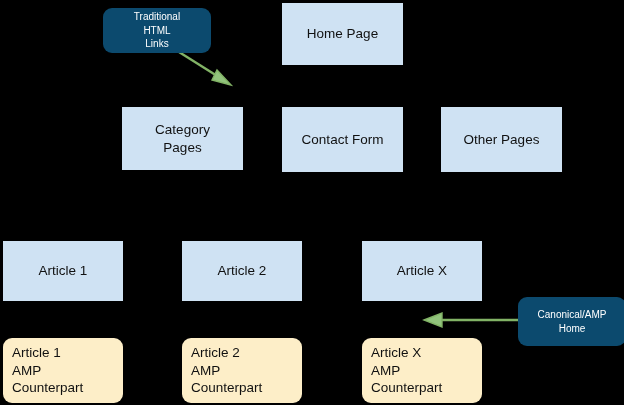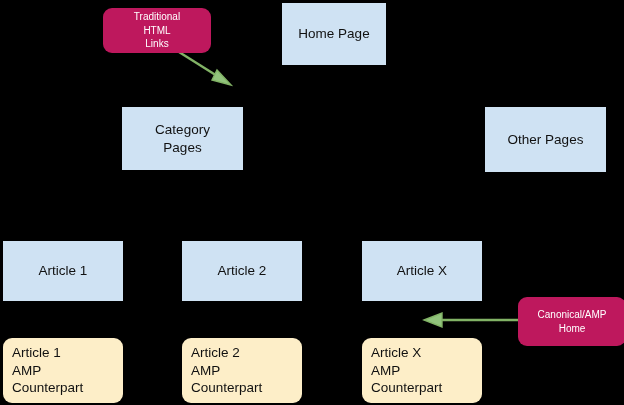--- a/index.html
+++ b/index.html
@@ -36,21 +36,21 @@
     background: #fdeec8;
     color: #111111;
     font-size: 13.5px;
     border-radius: 9px;
     justify-content: flex-start;
     text-align: left;
     padding-left: 9px;
     line-height: 1.33;
   }
   .node.callout {
-    background: #be185d;
+    background: #0c4a6e;
     color: #ffffff;
     font-size: 10px;
     border-radius: 9px;
     line-height: 1.35;
     padding: 0 21px;
   }
   .arrow-layer {
     position: absolute;
     left: 0;
     top: 0;
@@ -68,31 +68,34 @@
     <g>
       <line x1="179" y1="52" x2="222" y2="79" stroke="#82b366" stroke-width="2.4"></line>
       <polygon points="231,85 212,80 217,70" fill="#92c47d" stroke="#82b366" stroke-width="1.4"></polygon>
     </g>
     <g>
       <line x1="518" y1="320" x2="437" y2="320" stroke="#82b366" stroke-width="2.4"></line>
       <polygon points="424,320 442,313 442,327" fill="#92c47d" stroke="#82b366" stroke-width="1.4"></polygon>
     </g>
   </svg>
 
-  <div class="node blue" style="left:282px; top:3px; width:104px; height:62px;">
+  <div class="node blue" style="left:282px; top:3px; width:121px; height:62px;">
     <span>Home Page</span>
   </div>
 
   <div class="node blue" style="left:122px; top:107px; width:121px; height:63px;">
     <span>Category
 Pages</span>
   </div>
 
+  <div class="node blue" style="left:282px; top:107px; width:121px; height:65px;">
+    <span>Contact Form</span>
+  </div>
 
-  <div class="node blue" style="left:441px; top:107px; width:121px; height:65px;margin-left:44px;">
+  <div class="node blue" style="left:441px; top:107px; width:121px; height:65px;">
     <span>Other Pages</span>
   </div>
 
   <div class="node blue" style="left:3px; top:241px; width:120px; height:60px;">
     <span>Article 1</span>
   </div>
 
   <div class="node blue" style="left:182px; top:241px; width:120px; height:60px;">
     <span>Article 2</span>
   </div>

